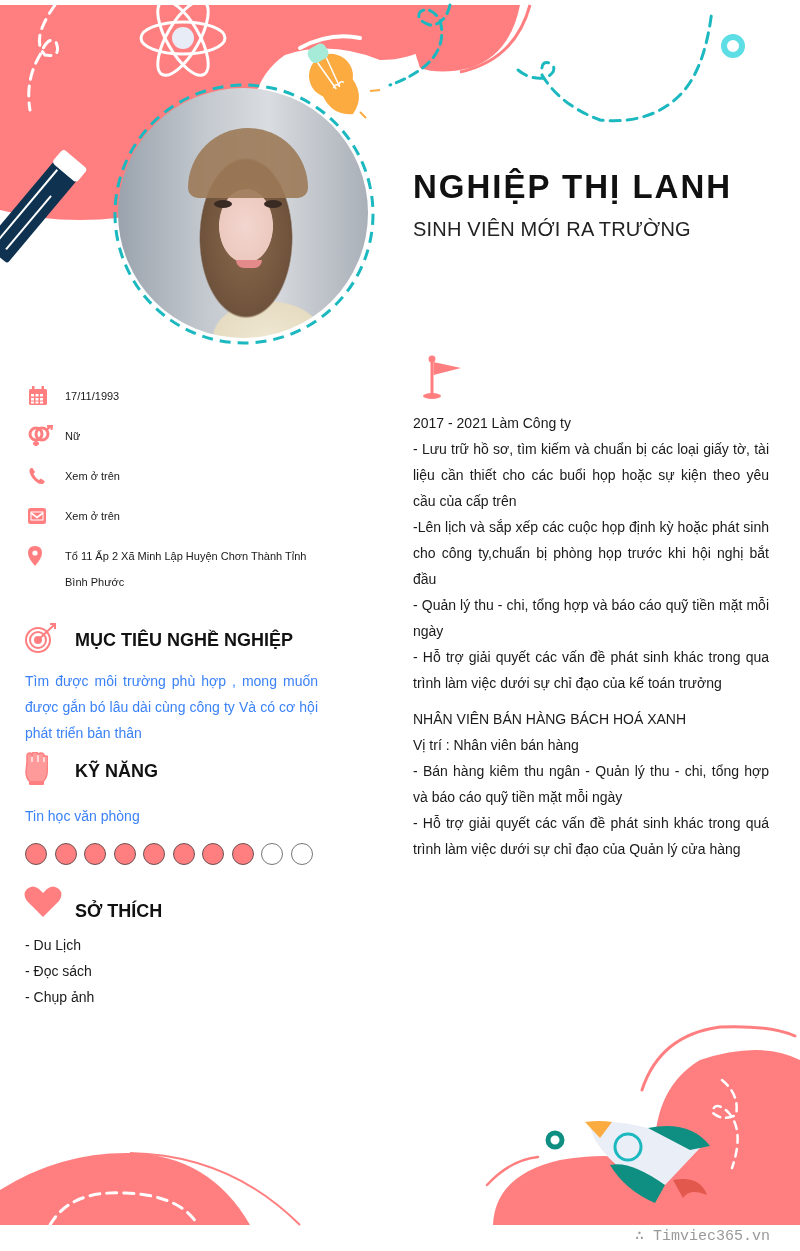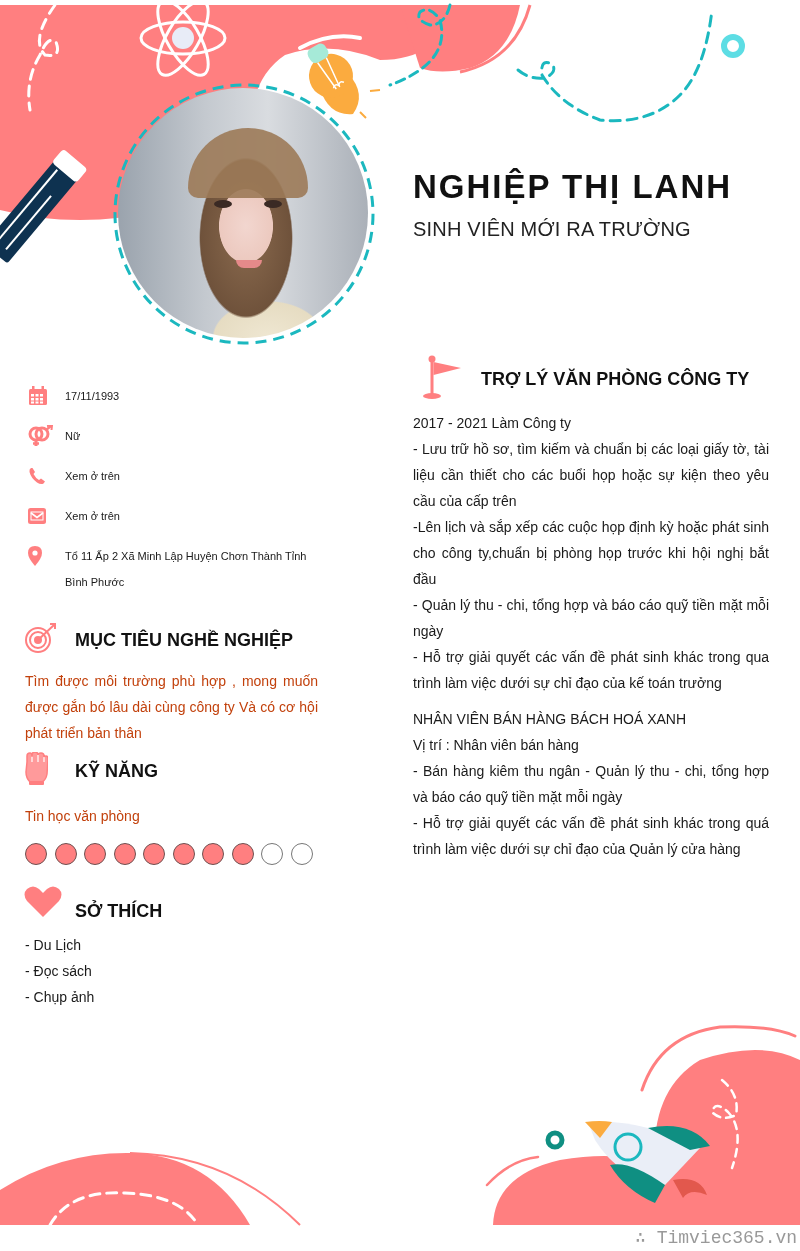--- a/index.html
+++ b/index.html
@@ -25,35 +25,35 @@
   .role { position: absolute; left: 413px; top: 218px; font-size: 20px; color: #222; letter-spacing: .2px; white-space: nowrap; }
 
   .info { position: absolute; left: 28px; top: 385px; width: 300px; }
   .info-row { display: flex; align-items: flex-start; margin-bottom: 16px; font-size: 11px; line-height: 22px; }
   .info-row .ic { width: 37px; flex: 0 0 37px; height: 22px; display: flex; align-items: center; }
   .info-row .tx { line-height: 26px; margin-top: -2px; }
 
   .sec-head { position: absolute; display: flex; align-items: center; }
   .sec-head .title { font-size: 18px; font-weight: 700; color: #111; }
 
-  .para { position: absolute; font-size: 14px; line-height: 26px; color: #c2410c; text-align: justify; }
+  .para { position: absolute; font-size: 14px; line-height: 26px; color: #3b82f6; text-align: justify; }
   .para.left { left: 25px; width: 293px; }
 
   .dots { position: absolute; left: 25px; top: 843px; display: flex; gap: 7.5px; }
   .dot { width: 22px; height: 22px; border-radius: 50%; border: 1.5px solid #777; background: #fff; }
   .dot.on { background: #ff7f80; border-color: #6e5050; }
 
   .hobby { position: absolute; left: 25px; font-size: 14px; line-height: 26px; }
 
   .right-col { position: absolute; left: 413px; top: 410px; width: 356px; font-size: 14px; line-height: 26px; }
   .right-col .bold { font-weight: 400; }
   .right-col p { text-align: justify; }
   .right-col .gap { height: 10px; }
 
-  .watermark { position: absolute; left: 635px; top: 1226px; font-family: "Liberation Mono", "DejaVu Sans Mono", monospace; font-size: 18px; color: #999; white-space: nowrap; }
+  .watermark { position: absolute; left: 635px; top: 1226px; font-family: "Liberation Mono", "DejaVu Sans Mono", monospace; font-size: 15px; color: #999; white-space: nowrap; }
 </style>
 </head>
 <body>
 
 <svg class="deco" viewBox="0 0 800 1251" xmlns="http://www.w3.org/2000/svg">
 
   <path d="M0 5 L460 5 Q440 60 380 60 Q330 40 285 55 Q255 75 250 120 Q240 190 160 210 Q80 230 0 210 Z" fill="#ff7f80"></path>
   <path d="M300 48 Q330 32 360 38" stroke="#fff" stroke-width="4" fill="none" stroke-linecap="round"></path>
 
   <path d="M400 5 L520 5 Q510 55 470 68 Q440 75 420 68 Z" fill="#ff7f80"></path>
@@ -240,21 +240,20 @@
 
 <div class="sec-head" style="left:423px;top:355px">
   <span style="width:58px;display:inline-block">
     <svg width="40" height="46" viewBox="0 0 40 46">
         <circle cx="9" cy="4" r="3.5" fill="#ff7f80"></circle>
         <rect x="7.5" y="4" width="3" height="36" fill="#ff7f80"></rect>
         <path d="M10.5 7 L38 13 L10.5 20 Z" fill="#ff7f80"></path>
         <ellipse cx="9" cy="41" rx="9" ry="3" fill="#ff7f80"></ellipse>
       </svg>
   </span>
-  <span class="title" style="margin-top:-2px">TRỢ LÝ VĂN PHÒNG CÔNG TY</span>
 </div>
 
 <div class="right-col">
   <div class="bold">2017 - 2021 Làm Công ty</div>
   <p>- Lưu trữ hồ sơ, tìm kiếm và chuẩn bị các  loại giấy  tờ, tài liệu cần thiết cho các buổi họp hoặc sự kiện theo yêu cầu  của cấp  trên</p>
   <p>-Lên lịch và sắp xếp các  cuộc họp định kỳ hoặc phát sinh cho công ty,chuẩn bị phòng  họp trước khi hội nghị bắt đầu</p>
   <p>- Quản lý thu -  chi,  tổng hợp và báo cáo quỹ tiền mặt mỗi ngày</p>
   <p> - Hỗ trợ giải quyết các vấn đề phát sinh khác trong qua trình  làm  việc dưới sự chỉ đạo của kế toán trưởng</p>
   <div class="gap"></div>
   <div class="bold">NHÂN VIÊN BÁN HÀNG BÁCH HOÁ XANH</div>

